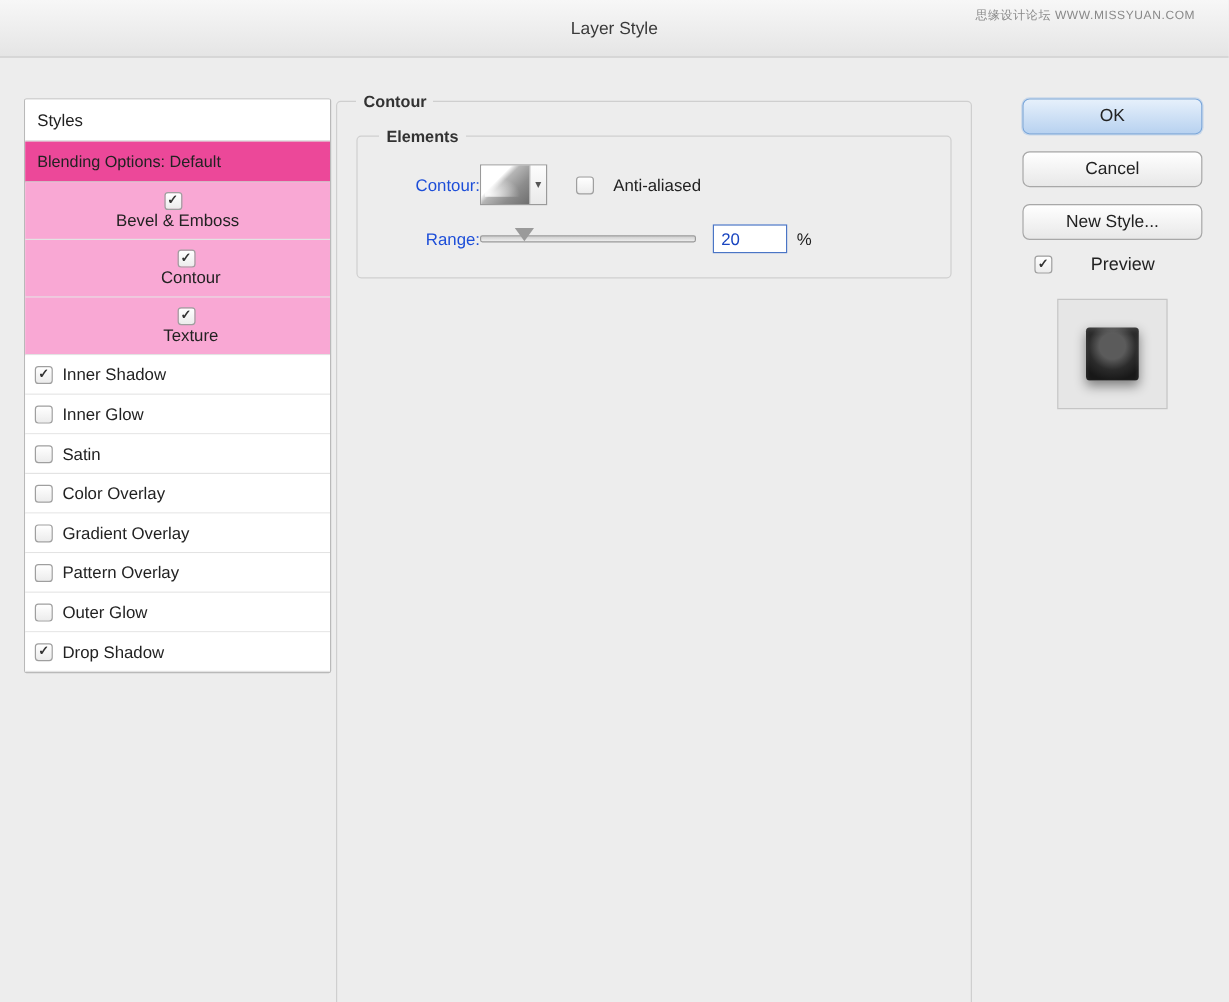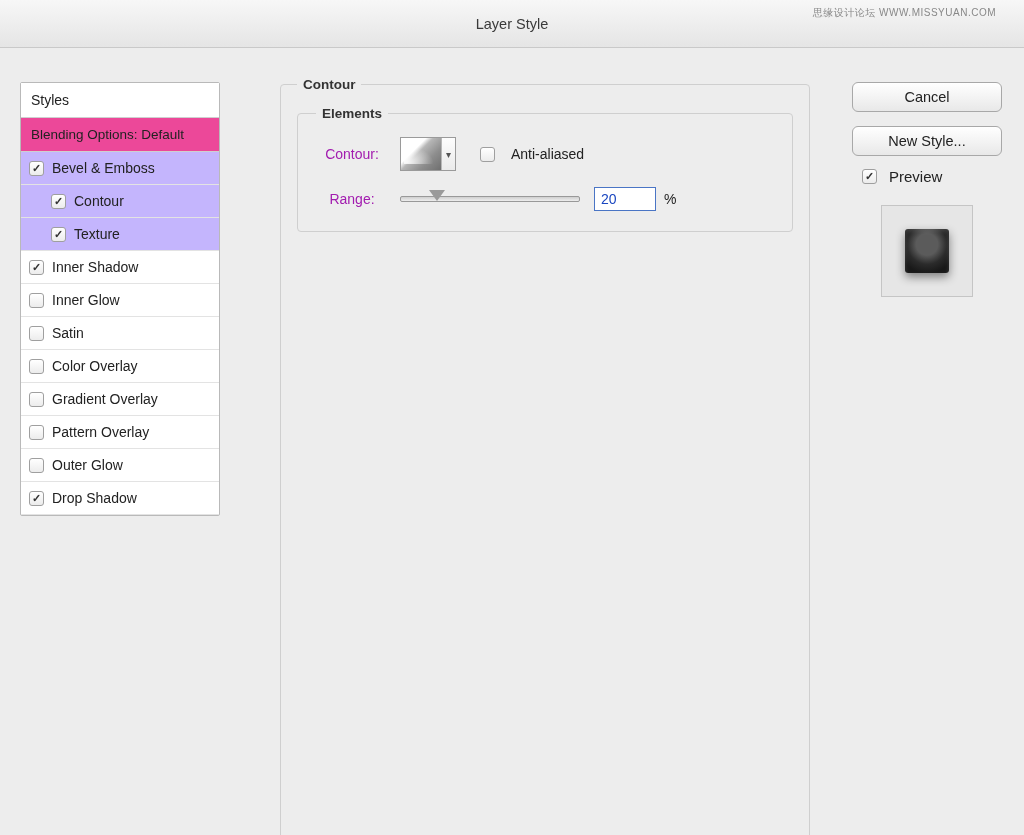--- a/index.html
+++ b/index.html
@@ -34,21 +34,21 @@
     }
     .dialog-body {
       position: relative;
       height: 805px;
     }
     
     .styles-panel {
       position: absolute;
       left: 20px;
       top: 34px;
-      width: 200px;
+      width: 256px;
       border: 1px solid #b9b9b9;
       background: #fff;
       border-radius: 2px;
     }
     .styles-header {
       padding: 9px 10px;
       border-bottom: 1px solid #cfcfcf;
       background: #fff;
       font-size: 14px;
     }
@@ -60,21 +60,21 @@
     }
     .style-row {
       display: flex;
       align-items: center;
       padding: 8px 8px;
       border-bottom: 1px solid #e3e3e3;
       background: #fff;
       cursor: default;
       font-size: 14px;
     }
-    .style-row.selected { background: #c4b5fd; }
+    .style-row.selected { background: #f9a8d4; flex-direction: column; }
     .style-row.sub { padding-left: 30px; }
     .checkbox {
       width: 15px; height: 15px;
       border: 1px solid #9f9f9f;
       border-radius: 3px;
       background: linear-gradient(#fff,#ececec);
       margin-right: 8px;
       display: flex; align-items: center; justify-content: center;
       flex-shrink: 0;
     }
@@ -110,24 +110,24 @@
     }
     .elements-fieldset > legend {
       padding: 0 6px;
       font-size: 13.5px;
       font-weight: 600;
       color: #333;
     }
     .row { display: flex; align-items: center; margin-bottom: 16px; }
     .row-label {
       width: 84px;
-      text-align: center;
-      padding-right: 12px;
+      text-align: right;
+      padding-right: 0;
       font-size: 14px;
-      color: #a21caf;
+      color: #1d4ed8;
     }
     .contour-picker {
       width: 56px; height: 34px;
       border: 1px solid #9a9a9a;
       background: #fff;
       position: relative;
       display: flex;
     }
     .contour-thumb {
       width: 40px; height: 32px;
@@ -199,21 +199,21 @@
       text-align: center;
       line-height: 28px;
     }
     .btn.default {
       background: linear-gradient(#e6f0fb,#b8d2f0);
       border-color: #7aa7db;
       box-shadow: 0 0 0 1px rgba(120,170,230,.3);
       font-weight: 500;
     }
     .preview-row {
-      display:flex; align-items:center; gap:4px;
+      display:flex; align-items:center; gap:24px;
       padding-left: 10px;
       margin-top: -2px;
     }
     .preview-label { font-size: 15px; }
     .preview-swatch {
       width: 92px; height: 92px;
       margin: 6px auto 0 auto;
       border: 1px solid #c5c5c5;
       background: #e6e6e6;
       display:flex;align-items:center;justify-content:center;
@@ -311,20 +311,21 @@
             <div class="slider-thumb" id="range-thumb" style="left: 28px;"></div>
           </div>
           <input class="pct-input" value="20" style="">
           <span class="pct-sym">%</span>
         </div>
       </div>
     </fieldset>
   </fieldset>
 
   <div class="right-col">
+    <div class="btn default">OK</div>
     <div class="btn">Cancel</div>
     <div class="btn">New Style...</div>
     <div class="preview-row">
       <span class="checkbox checked" id="preview-check"></span>
       <span class="preview-label">Preview</span>
     </div>
     <div class="preview-swatch">
       <div class="preview-inner"></div>
     </div>
   </div>

